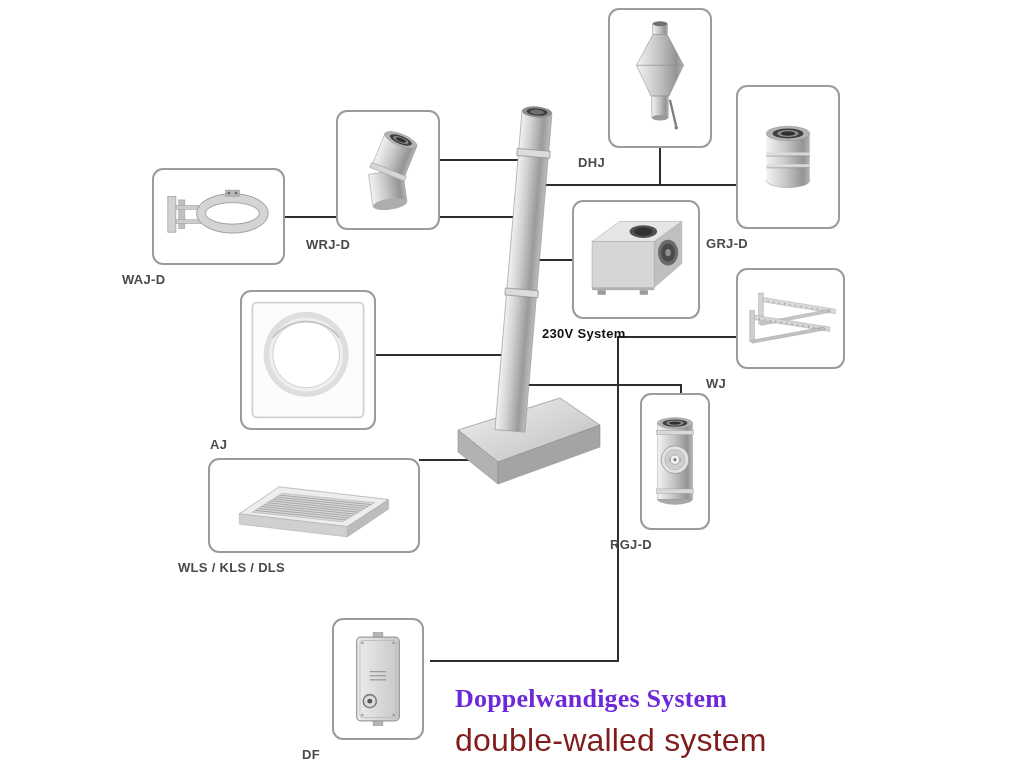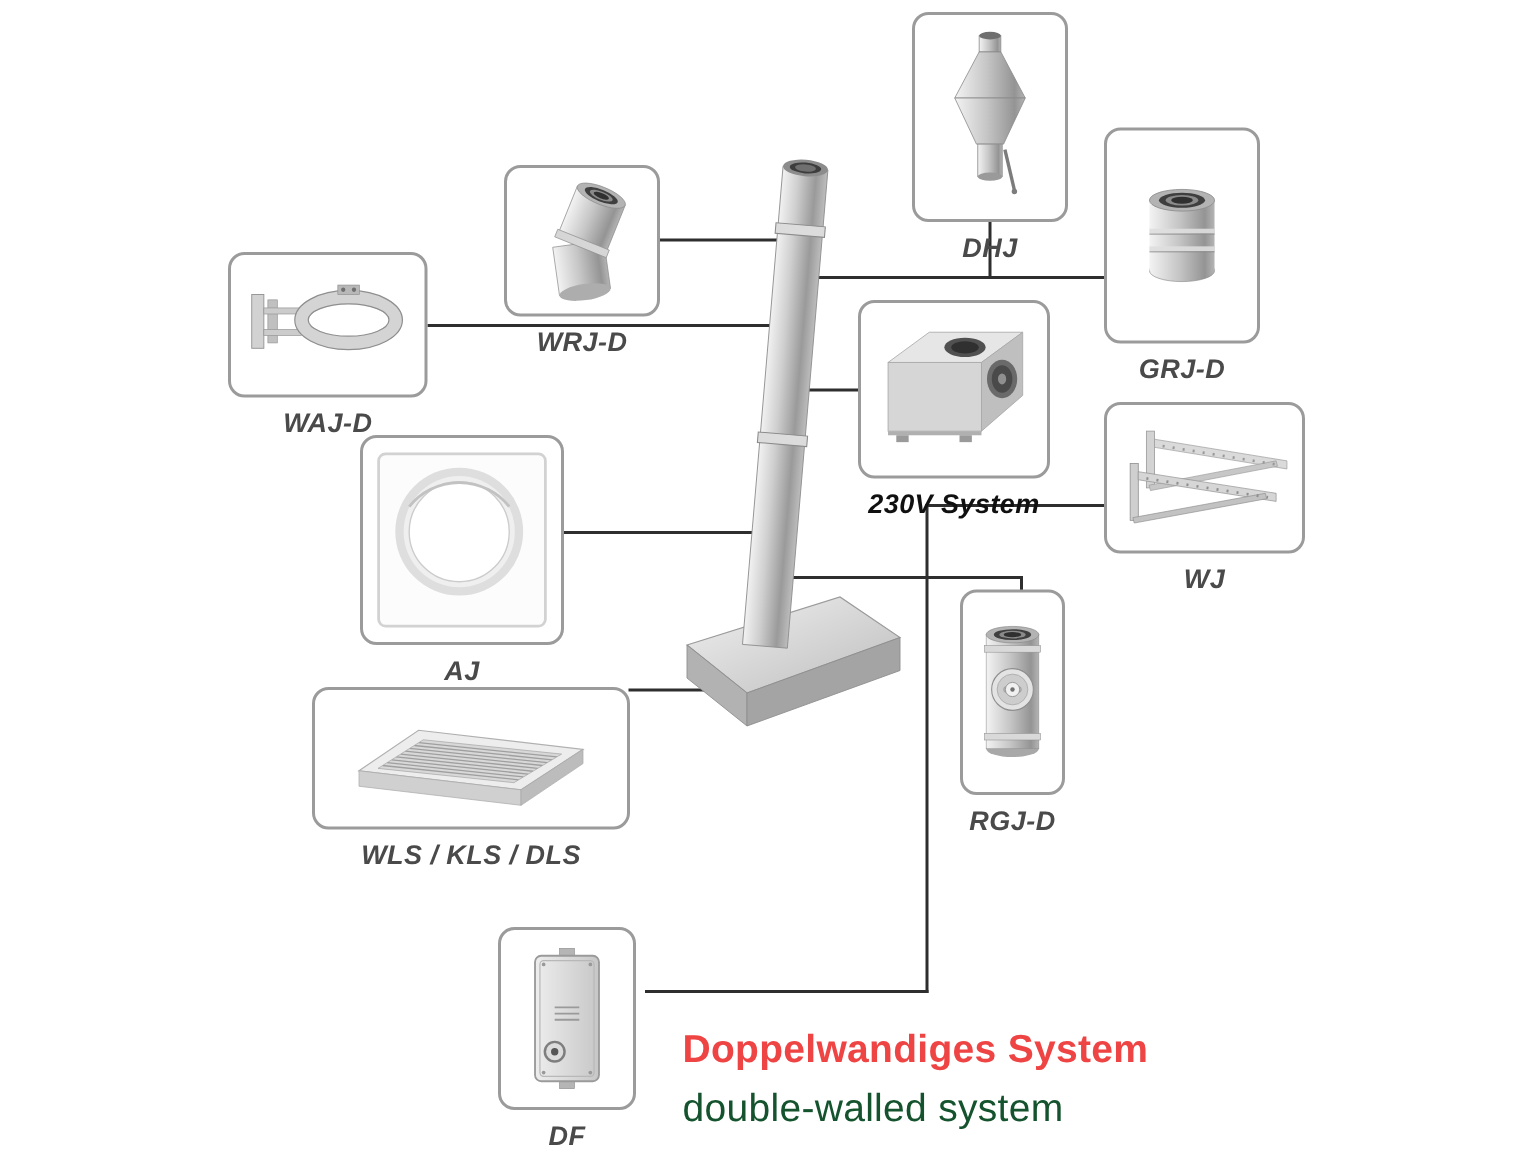--- a/index.html
+++ b/index.html
@@ -11,32 +11,32 @@
   .comp { position:absolute; }
   .comp .frame {
     position:absolute; inset:0;
     border:2px solid #9b9b9b; border-radius:11px; background:#fff;
     display:flex; align-items:center; justify-content:center;
     padding:3px;
   }
   .comp .frame svg { width:100%; height:100%; }
   .comp .label {
     position:absolute; left:-30px; right:-30px; top:100%; margin-top:7px;
-    text-align:center; font-size:18px; font-weight:bold; color:#4a4a4a;
-    letter-spacing:.3px; white-space:nowrap;font-style:italic;
+    text-align:left; font-size:13px; font-weight:bold; color:#4a4a4a;
+    letter-spacing:.3px; white-space:nowrap;
   }
 
   .c-dhj    { left:608px; top:8px;   width:104px; height:140px; }
   .c-grj    { left:736px; top:85px;  width:104px; height:144px; }
-  .c-wrj    { left:336px; top:110px; width:104px; height:101px; }
+  .c-wrj    { left:336px; top:110px; width:104px; height:120px; }
   .c-waj    { left:152px; top:168px; width:133px; height:97px;  }
   .c-aj     { left:240px; top:290px; width:136px; height:140px; }
   .c-airbox { left:572px; top:200px; width:128px; height:119px; }
   .c-airbox .label { color:#101010; }
-  .c-wj     { left:736px; top:268px; width:134px; height:101px; }
+  .c-wj     { left:736px; top:268px; width:109px; height:101px; }
   .c-rgj    { left:640px; top:393px; width:70px;  height:137px; }
   .c-wls    { left:208px; top:458px; width:212px; height:95px; }
   .c-df     { left:332px; top:618px; width:92px; height:122px; }
 
   
   .line { position:absolute; background:#2e2e2e; }
   .hline { height:2px; }
   .vline { width:2px; }
   .l1  { left:659px; top:148px; height:38px; }
   .l2  { left:540px; top:184px; width:198px; }
@@ -49,22 +49,22 @@
   .l9  { left:430px; top:660px; width:189px; }
   .l10 { left:419px; top:459px; width:54px;  }
   .l11 { left:527px; top:384px; width:155px; }
   .l12 { left:680px; top:384px; height:11px; }
 
   
   .center-art { position:absolute; left:440px; top:100px; width:220px; height:400px; }
 
   
   .title-block { position:absolute; left:455px; top:684px; }
-  .title    { font-size:26px; font-weight:bold; color:#ef4444; letter-spacing:.2px; }
-  .subtitle { font-size:26px; font-weight:normal; color:#14532d; margin-top:8px; letter-spacing:.2px; }
+  .title    { font-size:26px; font-weight:bold; color:#6d28d9; letter-spacing:.2px;font-family:Liberation Serif, serif; }
+  .subtitle { font-size:32px; font-weight:normal; color:#7f1d1d; margin-top:8px; letter-spacing:.2px; }
 </style>
 </head>
 <body>
 
 <div class="canvas">
 
   <div class="line vline l1"></div>
   <div class="line hline l2"></div>
   <div class="line hline l3"></div>
   <div class="line hline l4"></div>

